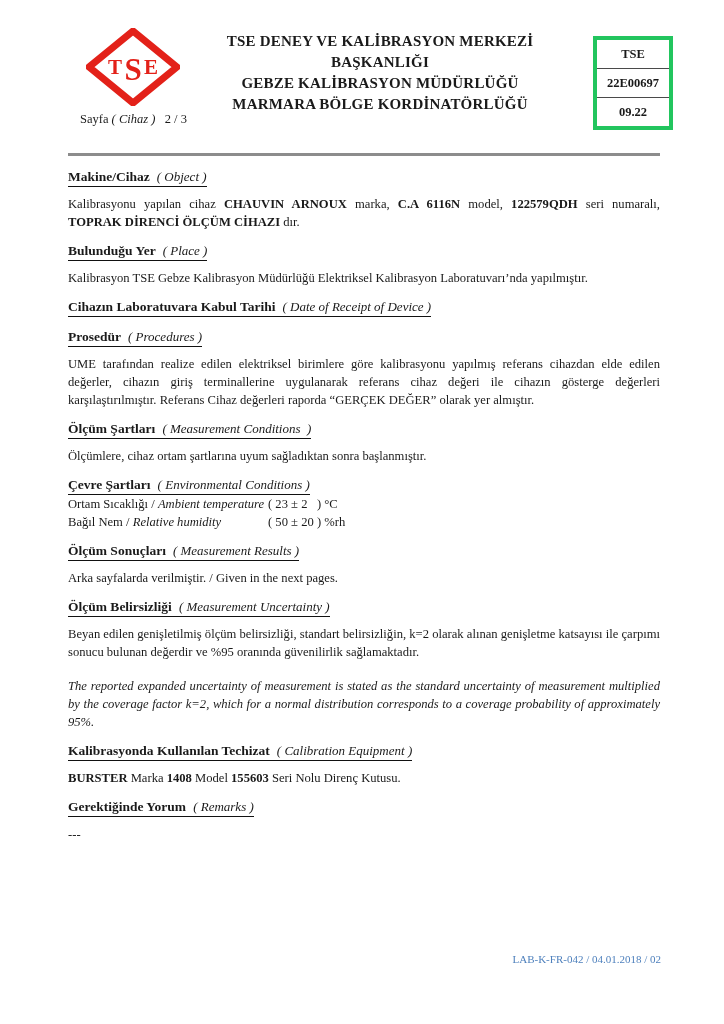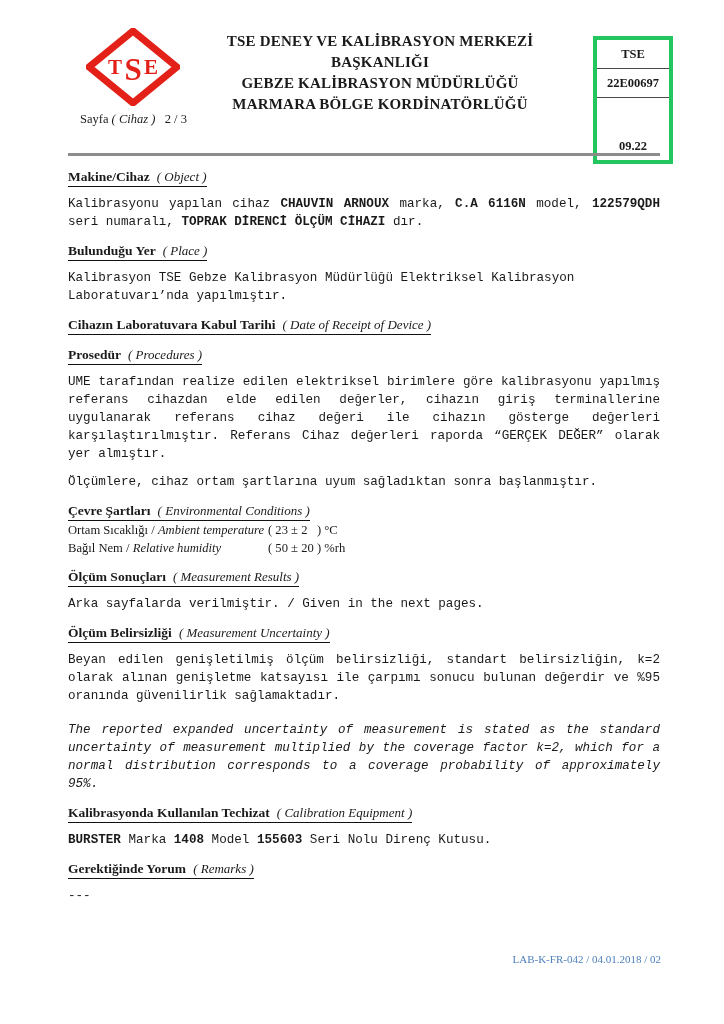--- a/index.html
+++ b/index.html
@@ -22,42 +22,41 @@
   .page-indicator .i{font-style:italic;}
   .info-box{
     position:absolute;left:593px;top:36px;width:72px;
     border:4px solid #22c55e;
   }
   .info-box .cell{
     height:28px;line-height:28px;text-align:center;
     font-weight:700;font-size:12.5px;
     border-bottom:1px solid #4a4a4a;
   }
-  .info-box .cell:last-child{border-bottom:none;margin-top:34px;}
+  .info-box .cell:last-child{border-bottom:none;}
   .rule{
     position:absolute;left:68px;top:153px;width:592px;height:3px;
     background:#8c8c8c;
   }
   
   .content{position:absolute;left:68px;top:167px;width:592px;}
   .sec{margin:0 0 10px 0;}
   .h{
     display:inline-block;
     font-weight:700;font-size:13.5px;line-height:16px;
     border-bottom:1.6px solid #111;
     padding-bottom:1px;
   }
   .h .h-en{
     font-weight:400;font-style:italic;font-size:13px;
     margin-left:7px;white-space:pre-wrap;
   }
   .para{
     margin:8px 0 0 0;font-size:12.6px;line-height:18px;
     text-align:justify;
-    font-family:Liberation Mono, monospace;
   }
   .para.no-just{text-align:left;}
   .b{font-weight:700;}
   .i{font-style:italic;}
   .env-row{margin:0;font-size:12.6px;line-height:18px;display:flex;}
   .env-rows{margin-top:0;}
   .env-label{display:inline-block;width:200px;}
   .env-value{display:inline-block;white-space:pre-wrap;}
   
   .footer-code{
@@ -125,20 +124,23 @@
     </div>
 
     <div class="sec">
       <div class="h">
         <span>Prosedür</span><span class="h-en">( Procedures )</span>
       </div>
       <p class="para">UME tarafından realize edilen elektriksel birimlere göre kalibrasyonu yapılmış referans cihazdan elde edilen değerler, cihazın giriş terminallerine uygulanarak referans cihaz değeri ile cihazın gösterge değerleri karşılaştırılmıştır. Referans Cihaz değerleri raporda “GERÇEK DEĞER” olarak yer almıştır.</p>
     </div>
 
     <div class="sec">
+      <div class="h">
+        <span>Ölçüm Şartları</span><span class="h-en">( Measurement Conditions  )</span>
+      </div>
       <p class="para no-just">Ölçümlere, cihaz ortam şartlarına uyum sağladıktan sonra başlanmıştır.</p>
     </div>
 
     <div class="sec">
       <div class="h">
         <span>Çevre Şartları</span><span class="h-en">( Environmental Conditions )</span>
       </div>
       <div class="env-rows">
         <div class="env-row">
           <span class="env-label"><span>Ortam Sıcaklığı / </span><span class="i">Ambient temperature</span></span>

